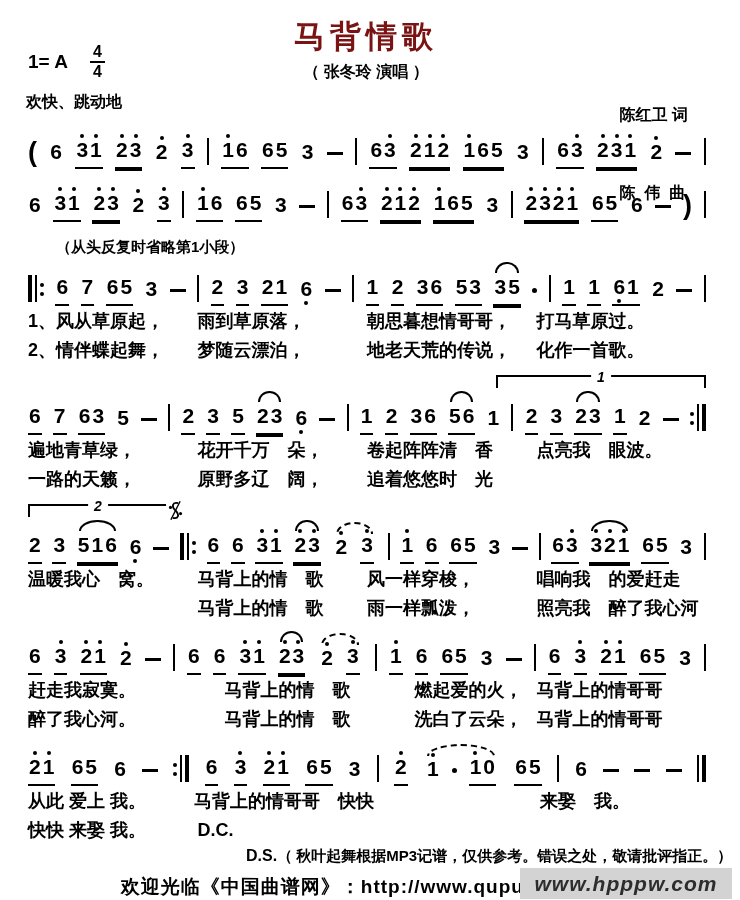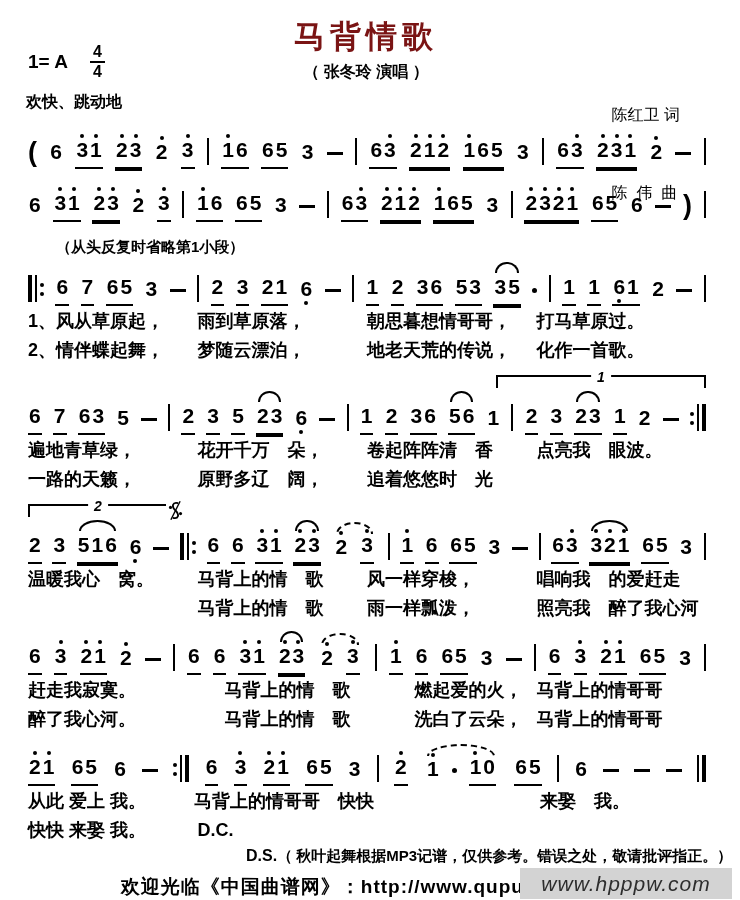--- a/index.html
+++ b/index.html
@@ -5,22 +5,22 @@
   html,body{margin:0;padding:0;background:#fff;}
   .page{position:relative;width:732px;height:900px;background:#ffffff;overflow:hidden;
         font-family:"Liberation Sans",sans-serif;color:#000;}
 
   
   .header{position:relative;height:116px;}
   .title{position:absolute;left:0;right:0;top:16px;text-align:center;
          font-size:31px;font-weight:700;letter-spacing:5px;color:#7a1414;}
   .subtitle{position:absolute;left:0;right:0;top:62px;text-align:center;
             font-size:16px;font-weight:700;}
-  .credits{position:absolute;right:52px;top:50px;text-align:left;
-           font-size:16px;font-weight:400;line-height:26px;white-space:pre;}
+  .credits{position:absolute;right:44px;top:50px;text-align:left;
+           font-size:16px;font-weight:700;line-height:26px;white-space:pre;}
   .keyrow{position:absolute;left:28px;top:44px;font-size:19px;font-weight:700;
           display:flex;align-items:center;gap:22px;text-align:right;}
   .ts{display:inline-flex;flex-direction:column;align-items:center;line-height:1;}
   .tsn{border-bottom:2px solid #000;padding:0 3px 1px;font-size:16px;font-weight:700;}
   .tsd{font-size:16px;font-weight:700;padding-top:1px;}
   .tempo{position:absolute;left:26px;top:92px;font-size:16px;font-weight:700;}
 
   
   .content{margin:0 26px 0 28px;}
   .syswrap{position:relative;margin-top:9px;}
@@ -65,21 +65,21 @@
 
   .annotation{margin:16px 0 -4px 28px;font-size:15px;font-weight:700;}
 
   
   .dsline{display:flex;margin:0 0 0 218px;font-size:16px;font-weight:700;
           line-height:24px;white-space:pre;}
   .dsnote{font-size:15px;}
   .footer{margin-top:6px;text-align:center;font-size:19px;font-weight:700;letter-spacing:1px;}
   .watermark{position:absolute;right:0;bottom:1px;width:212px;height:31px;background:#d3d3d3;
              display:flex;align-items:center;justify-content:center;
-             font-size:21px;font-weight:400;font-style:italic;color:#2d2d2d;letter-spacing:1px;}
+             font-size:21px;font-weight:700;font-style:italic;color:#2d2d2d;letter-spacing:1px;}
 </style>
 </head>
 <body>
 
 <div class="page">
 
   <div class="header">
     <div class="title">马背情歌</div>
     <div class="subtitle">（ 张冬玲 演唱 ）</div>
     <div class="credits">

